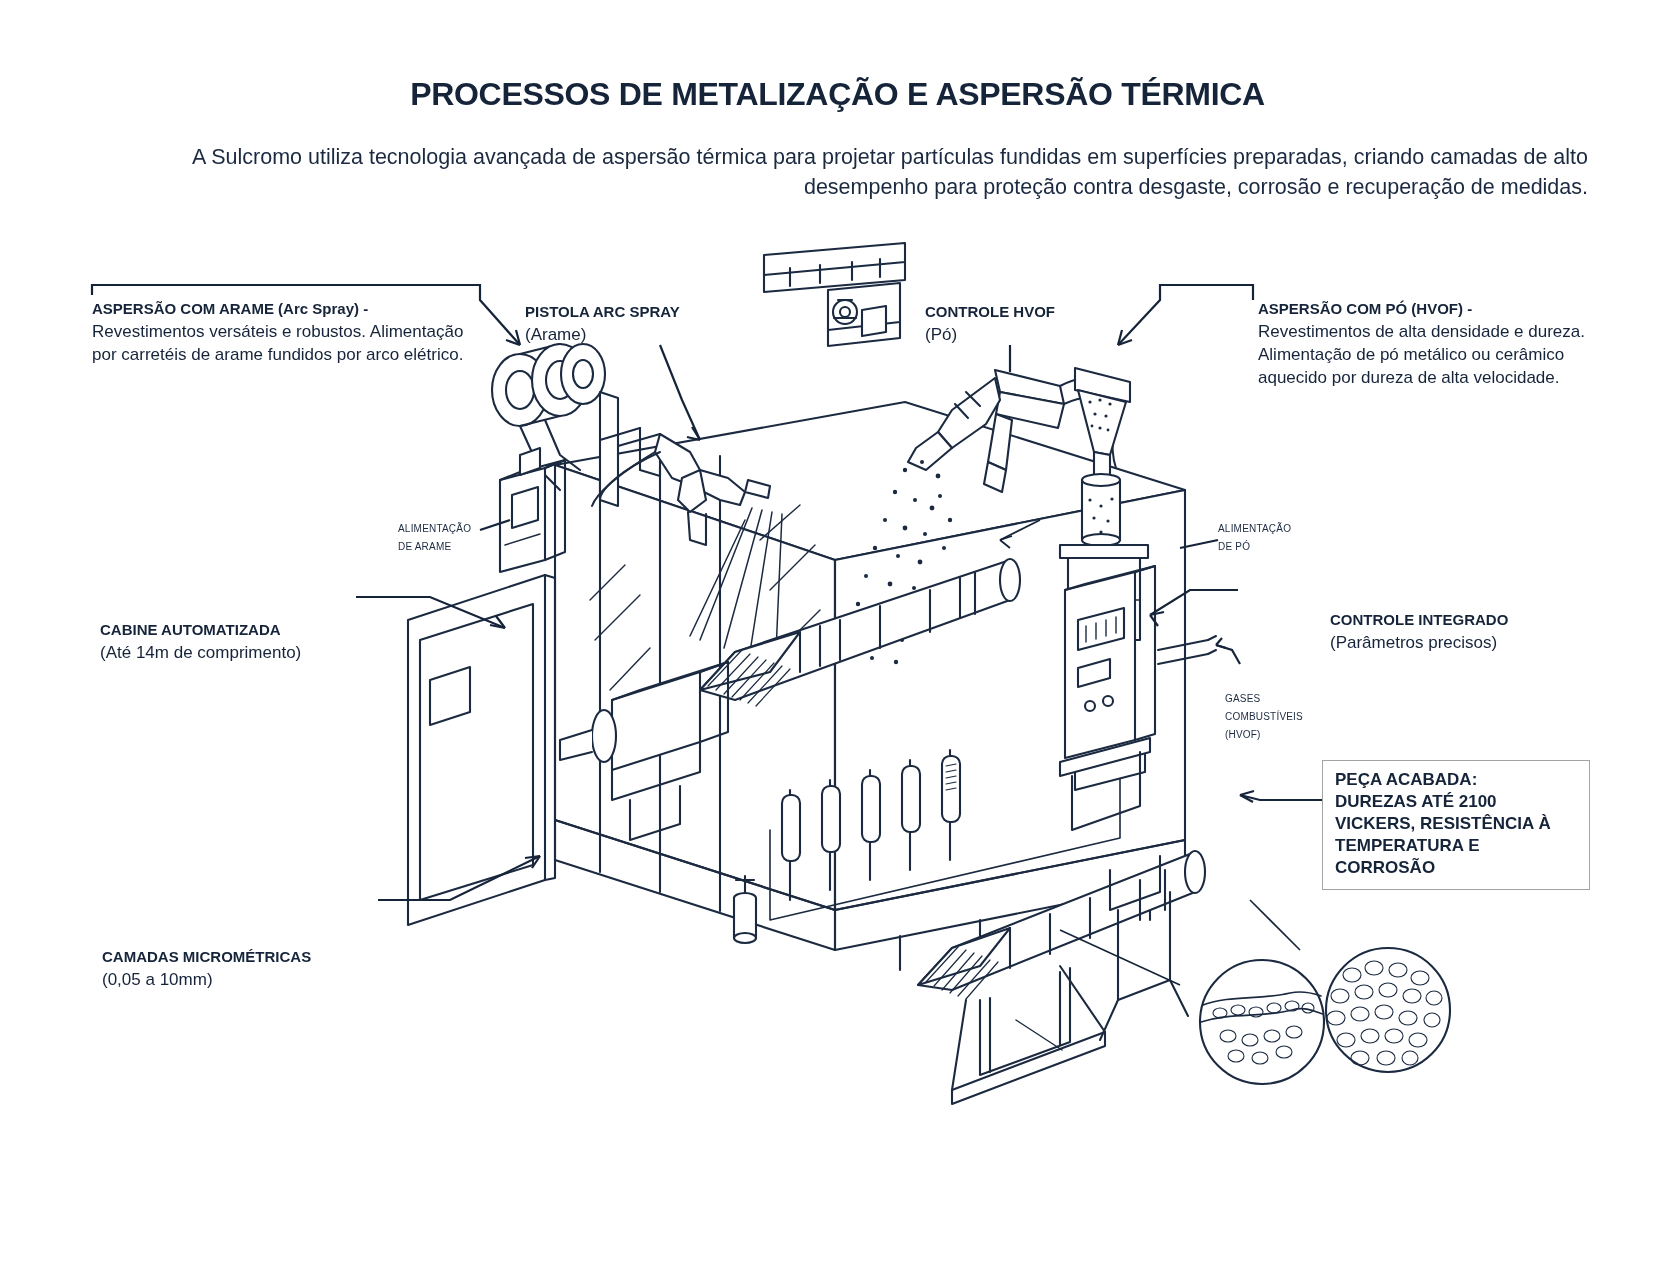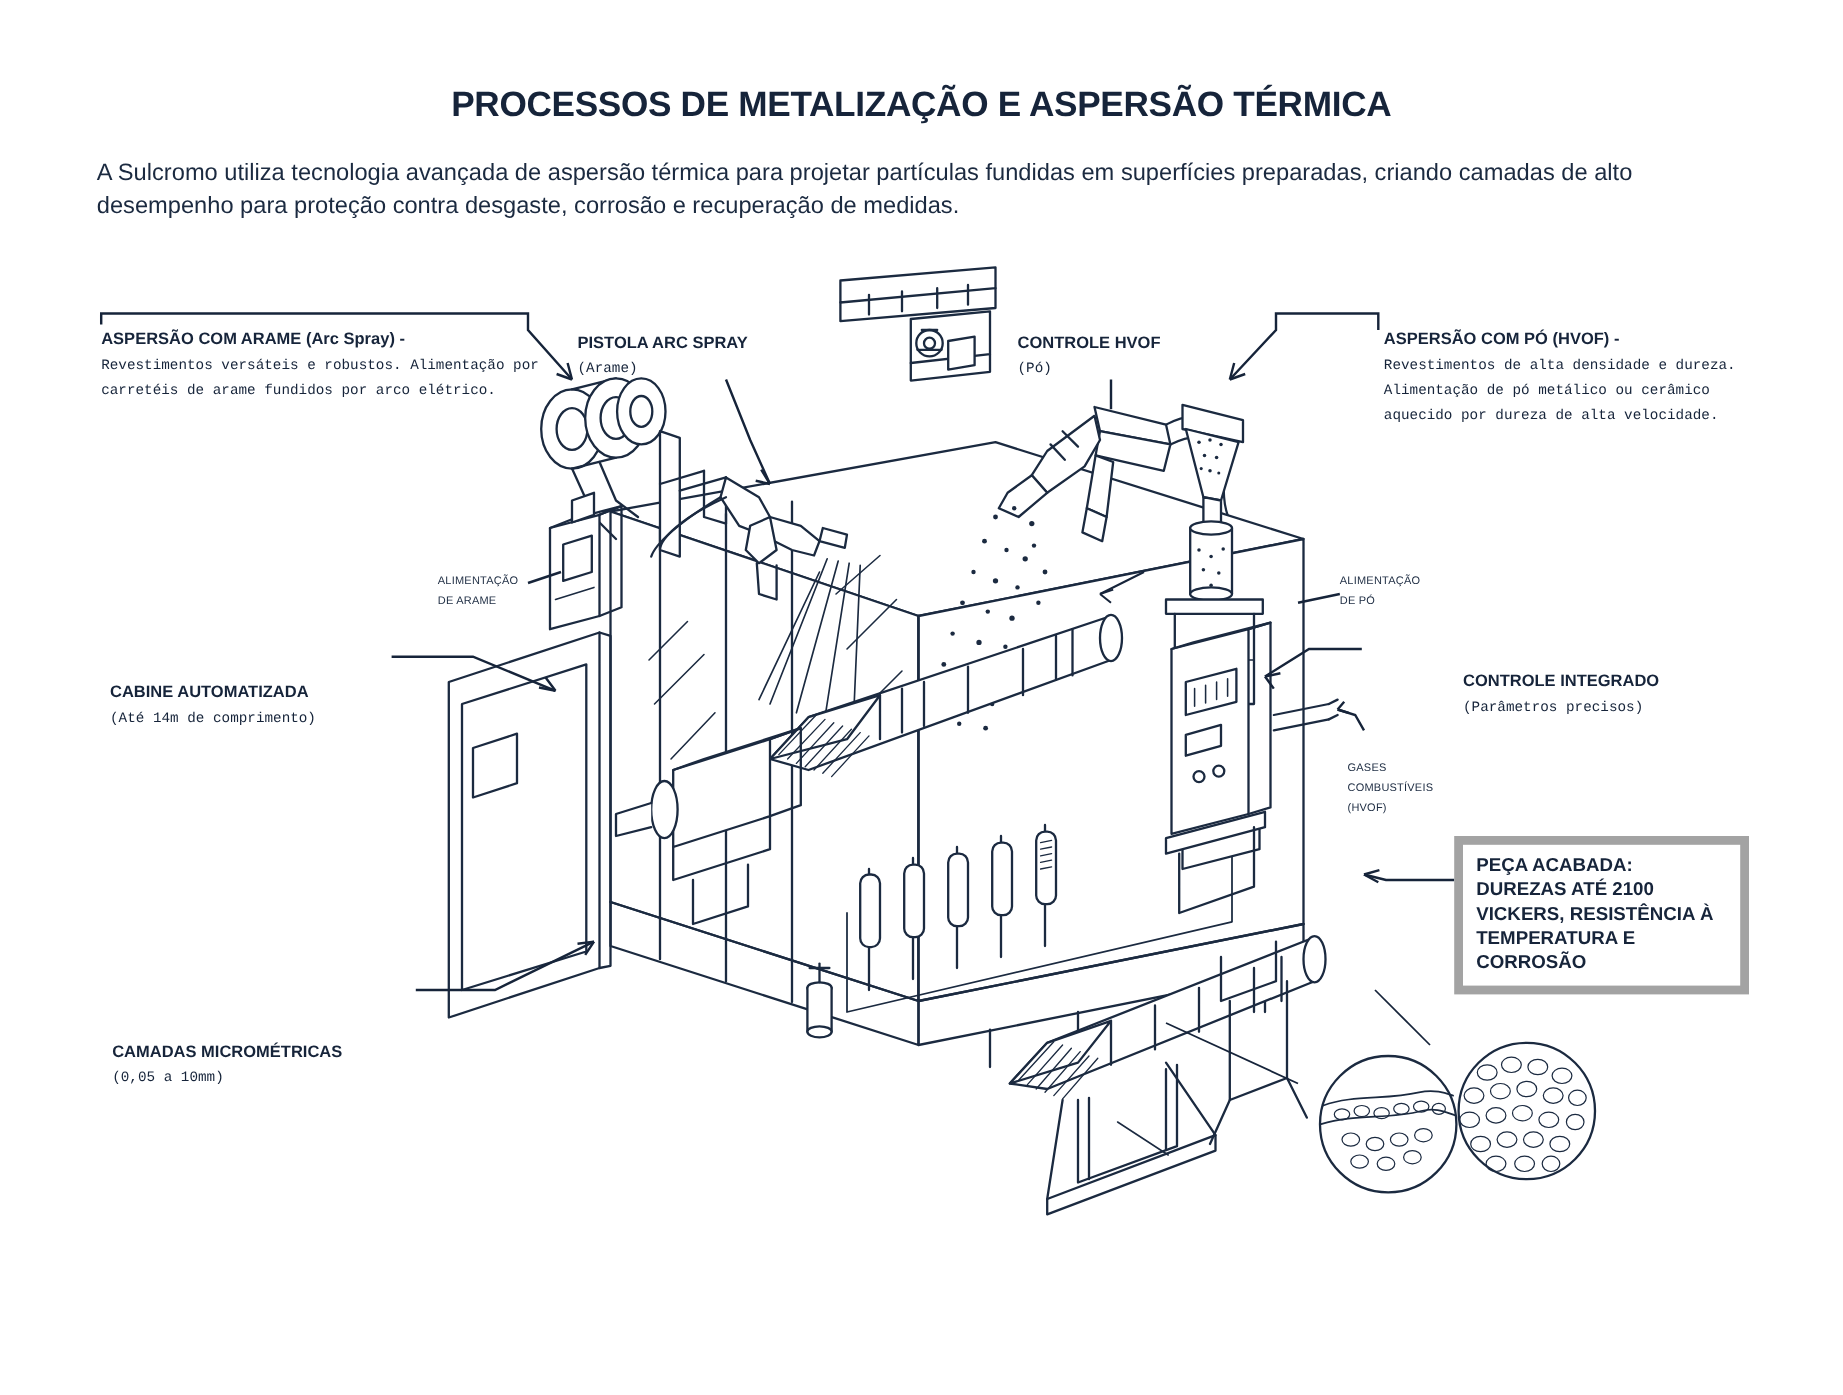--- a/index.html
+++ b/index.html
@@ -31,52 +31,51 @@
     font-size: 32px;
     font-weight: bold;
     letter-spacing: -0.3px;
     color: #16243a;
   }
   .subtitle {
     position: absolute;
     left: 88px;
     top: 142px;
     width: 1500px;
-    text-align: left;
+    text-align: right;
     font-size: 21.5px;
     line-height: 30px;
     color: #1b2a40;
   }
   
   .callout {
     position: absolute;
     background: #ffffff;
-    border: 8px solid #a3a3a3;
+    border: 1px solid #a3a3a3;
     box-sizing: border-box;
     padding: 8px 12px 10px 12px;
   }
   .callout .hd {
     font-size: 17px;
     font-weight: bold;
     line-height: 22px;
     color: #16243a;
   }
   .plain {
     position: absolute;
     color: #16243a;
   }
   .plain .hd {
     font-size: 15px;
     font-weight: bold;
     line-height: 23px;
   }
   .plain .bd {
-    font-size: 13px;
+    font-size: 17px;
     line-height: 23px;
-    font-family: Liberation Mono, monospace;
   }
   .small-label {
     position: absolute;
     font-size: 10px;
     line-height: 18px;
     font-weight: 500;
     color: #1b2a40;
     letter-spacing: .2px;
   }
   .center {

